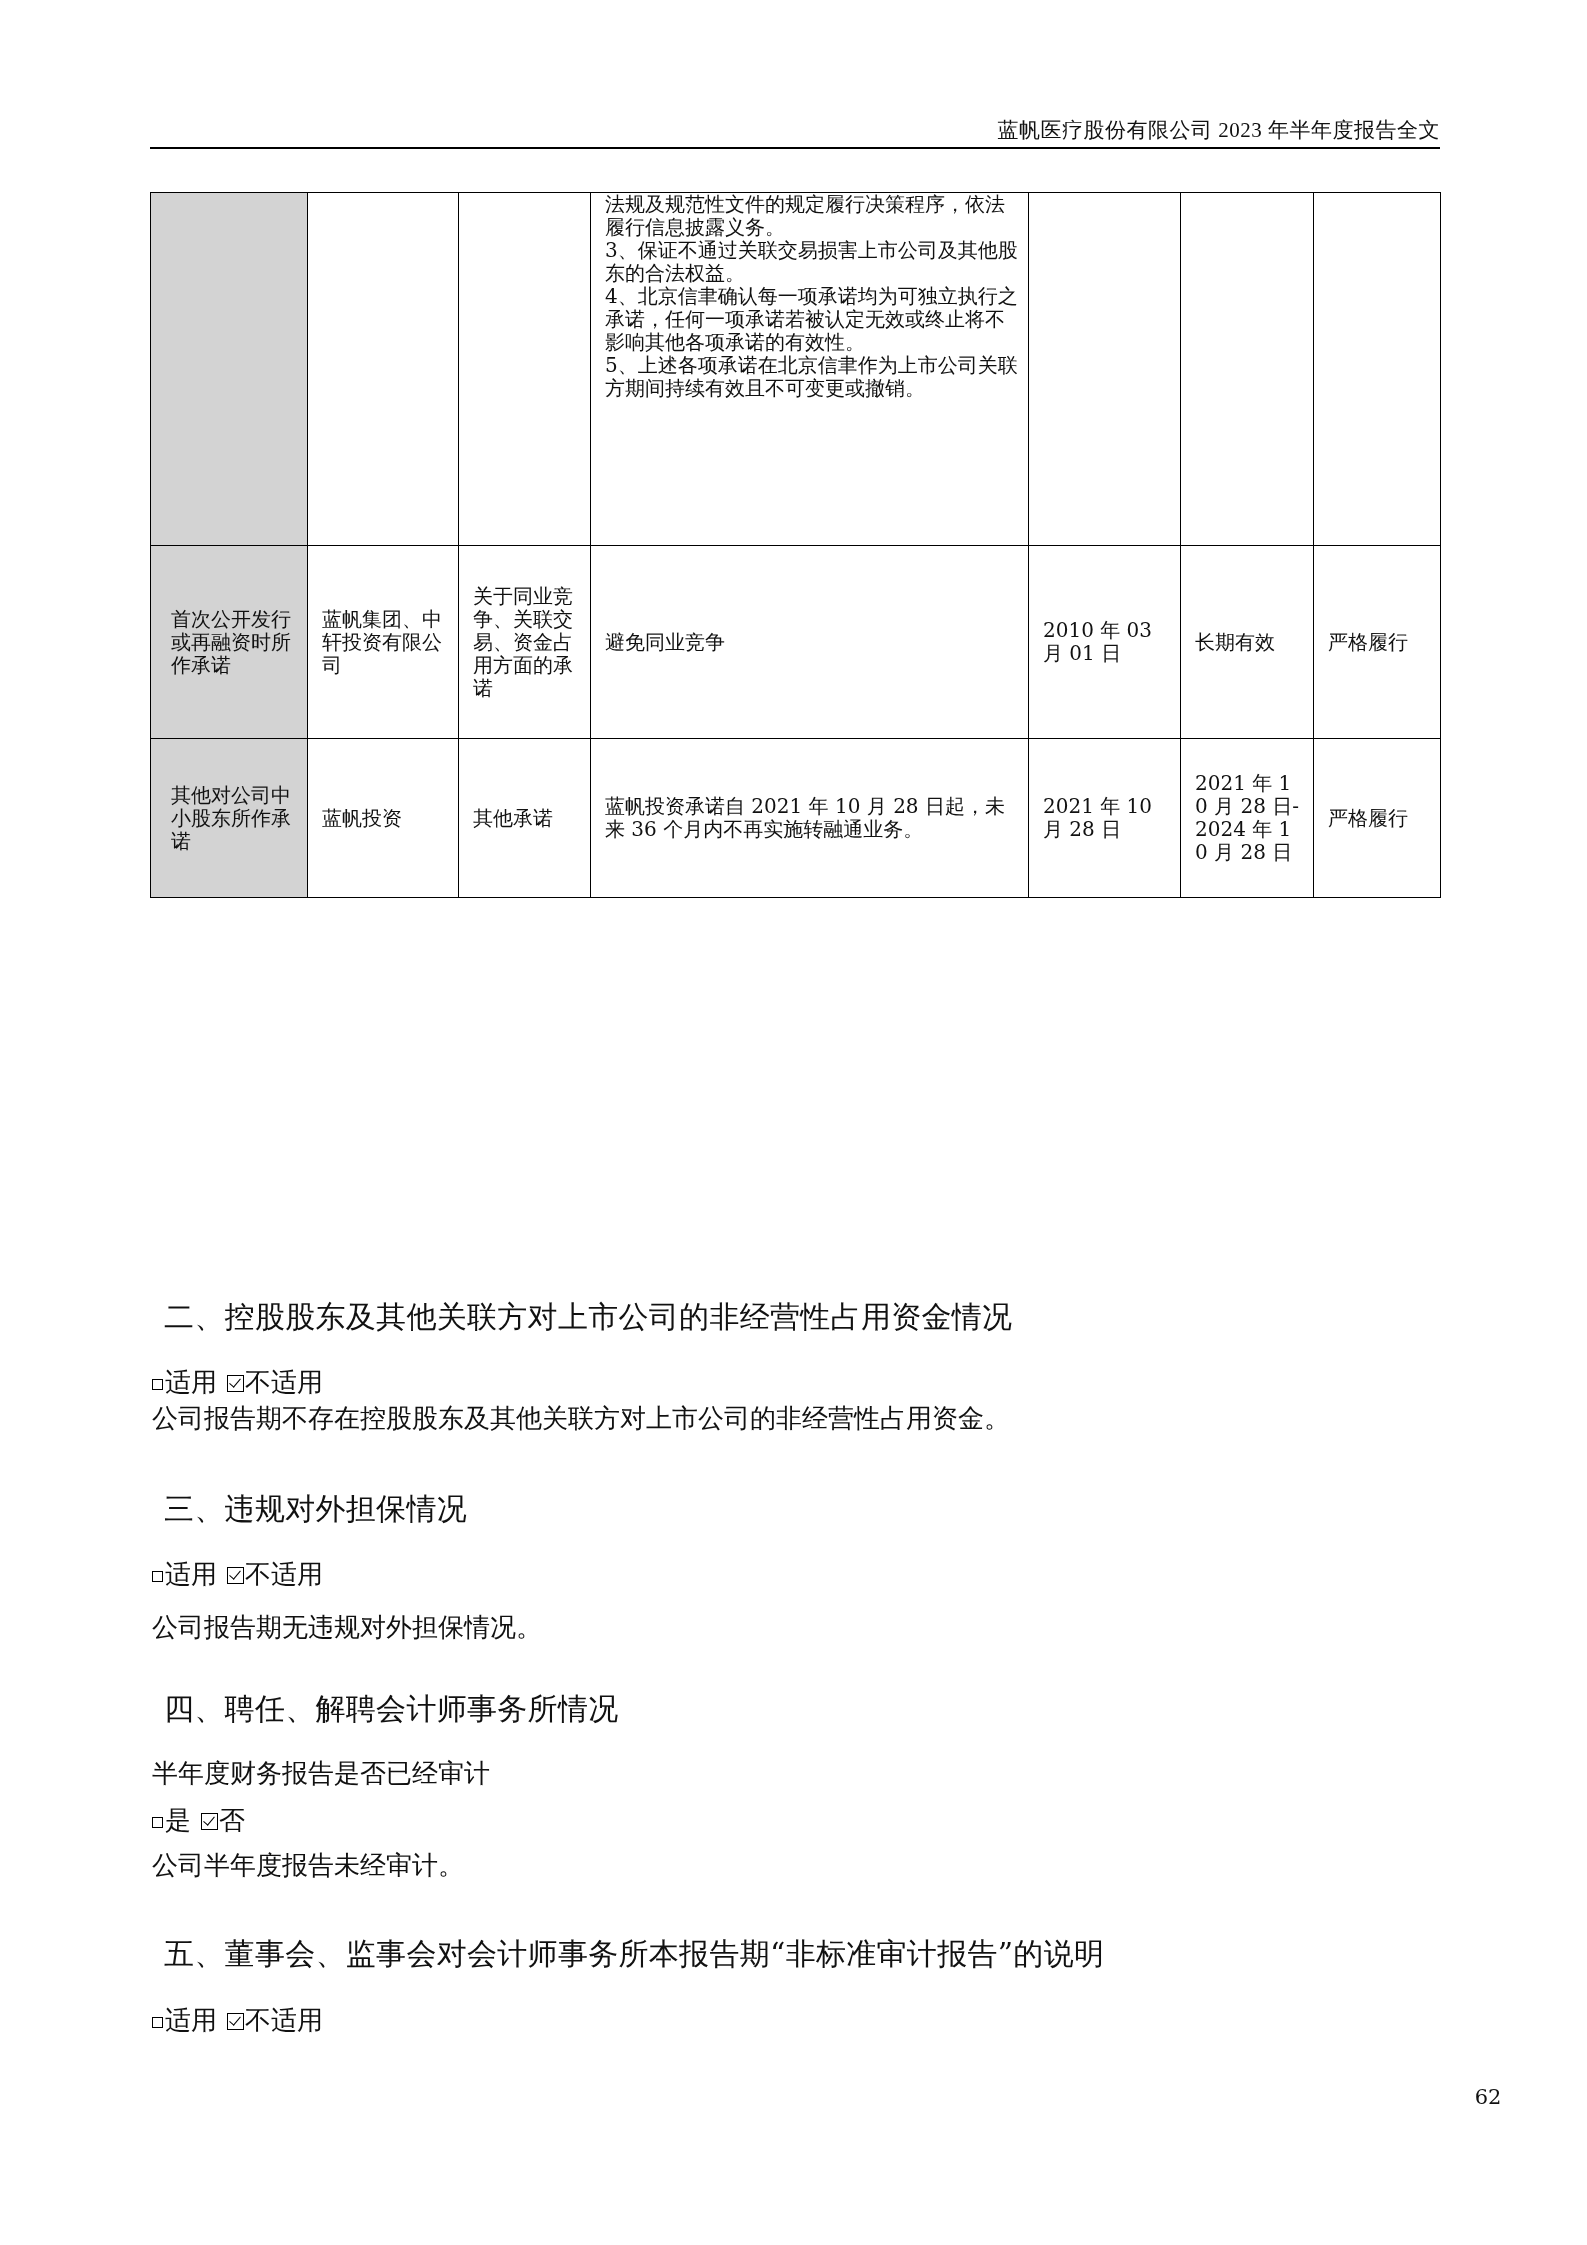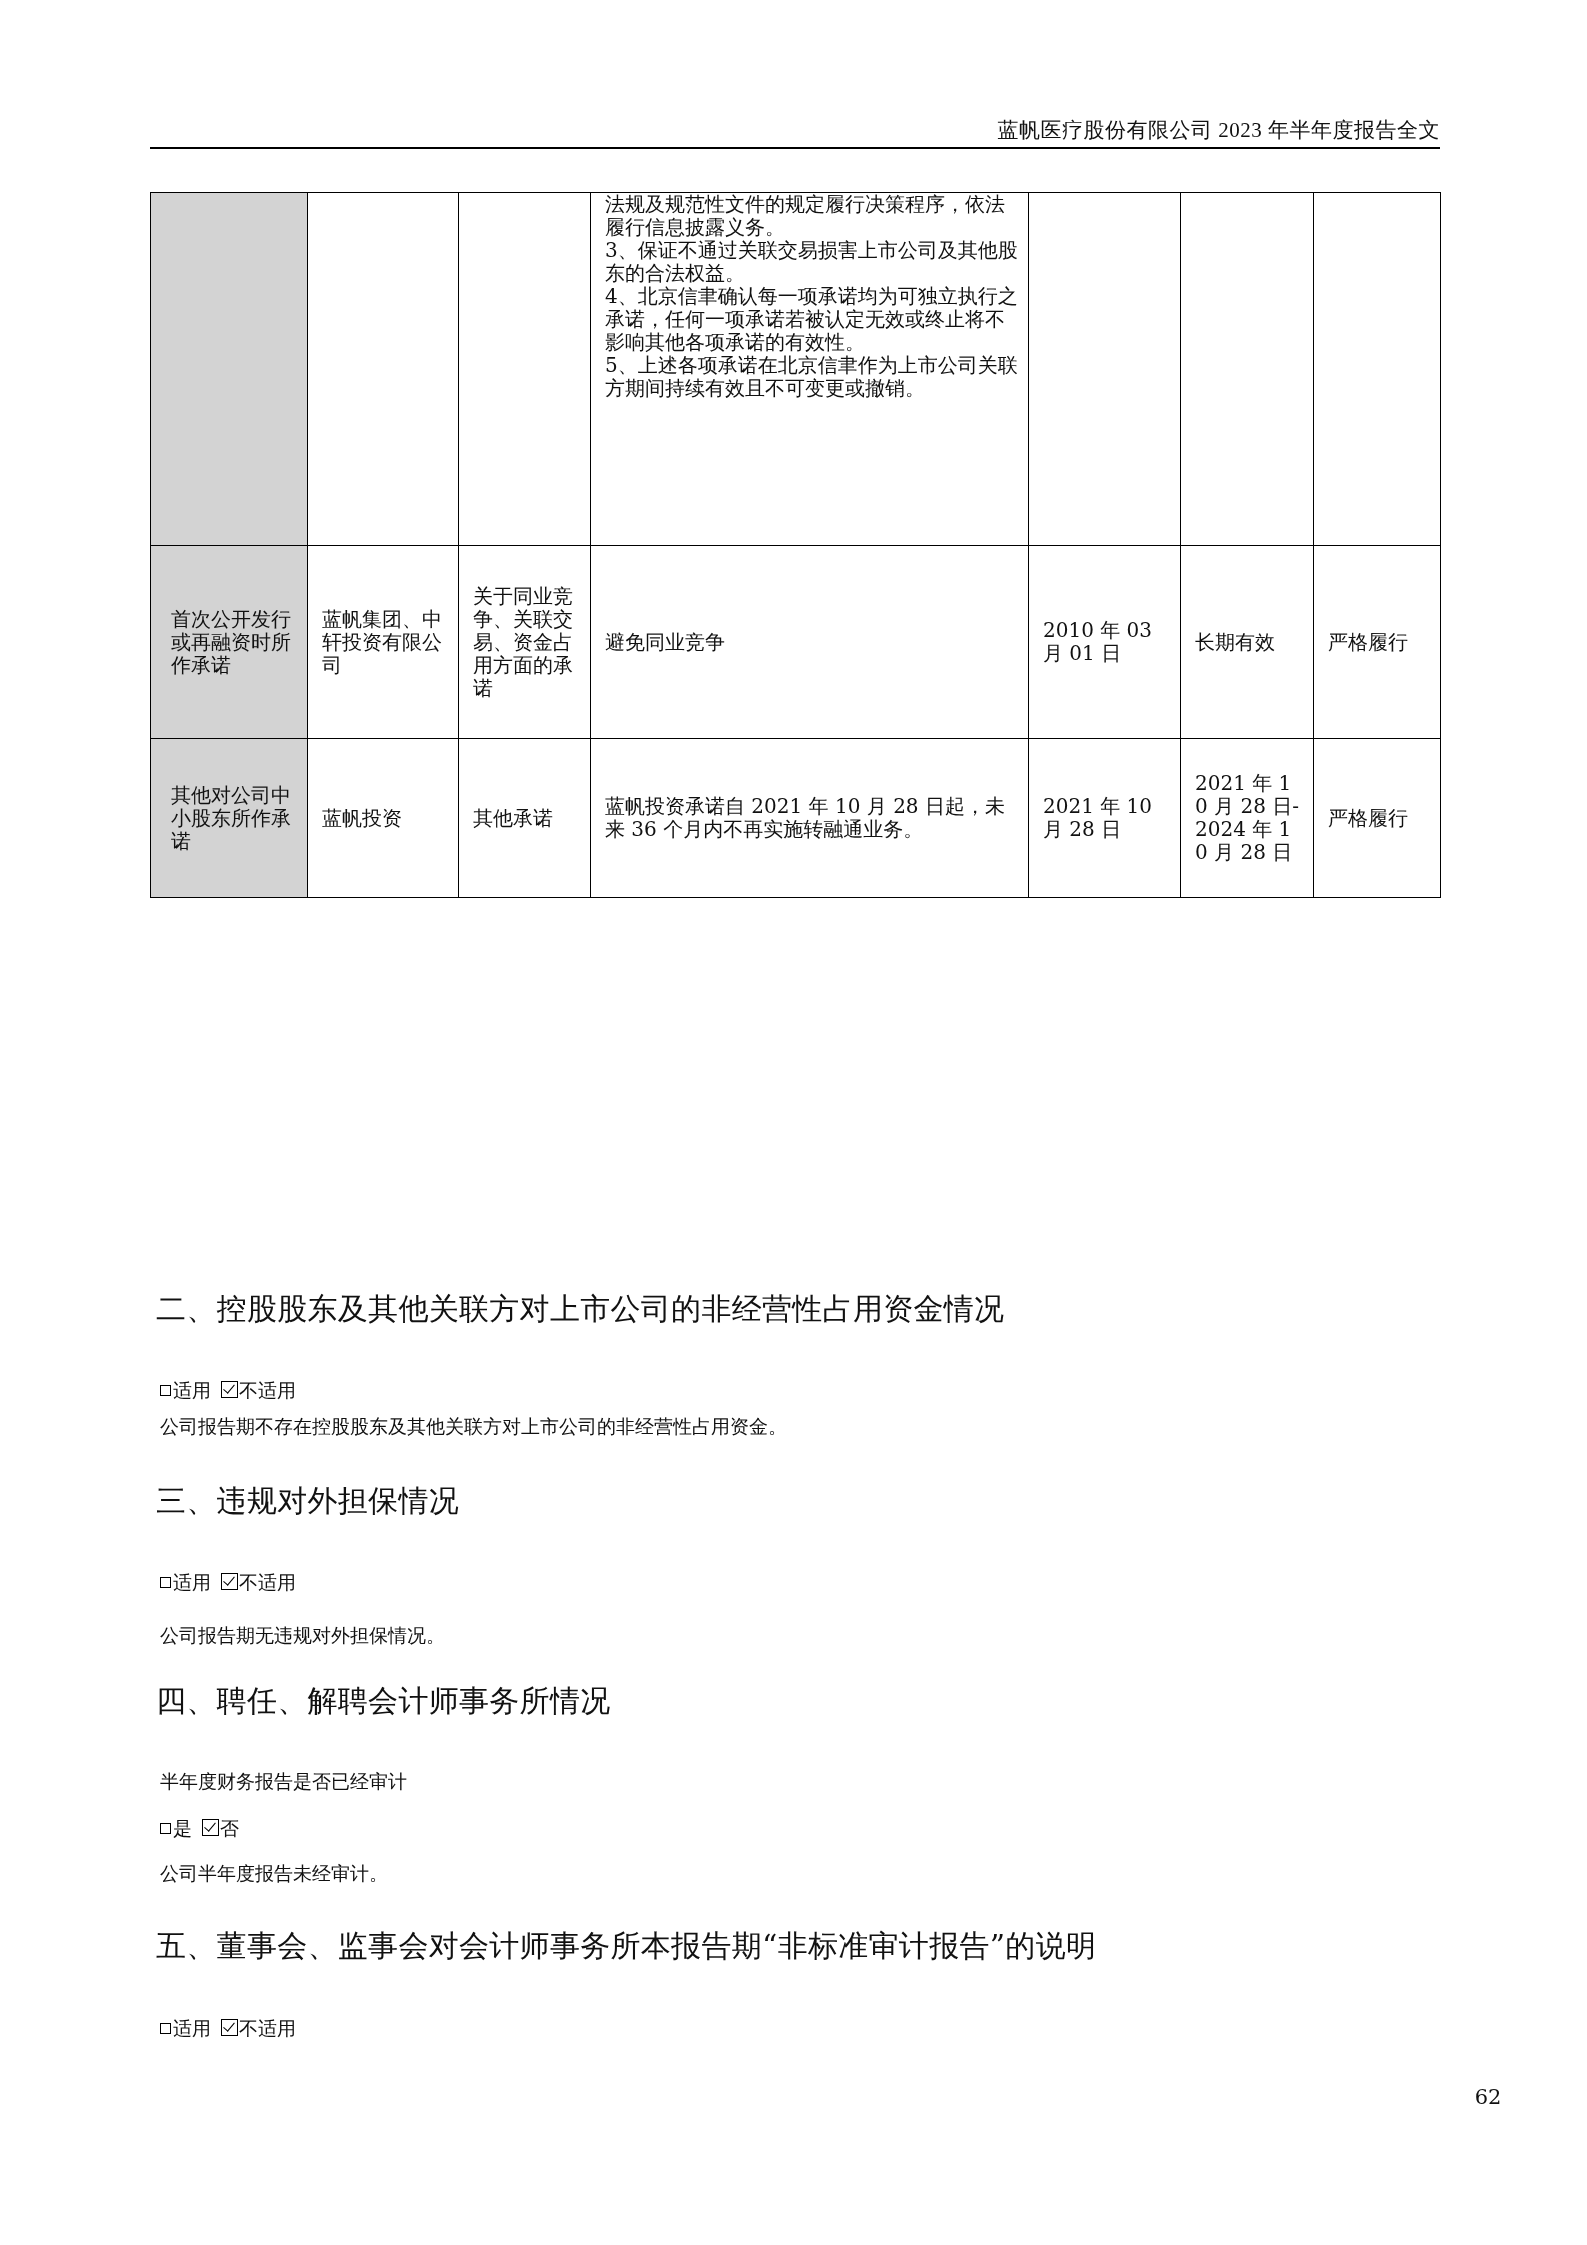--- a/index.html
+++ b/index.html
@@ -27,24 +27,24 @@
   table.commit td.shade { background: #d3d3d3; padding-left: 20px; }
   .r1 td { height: 352px; vertical-align: top; padding-top: 0; }
   .r1 td.text { vertical-align: top; }
   .r2 td { height: 192px; }
   .r3 td { height: 158px; }
   .r4 td { height: 75px; }
   .r5 td { height: 266px; }
   .section-heading {
     position: absolute; left: 152px; font-size: 30px; line-height: 40px;
     font-family: "DejaVu Serif", "Liberation Serif", serif; font-weight: normal;
-    margin: 4px; letter-spacing: 0.3px;
+    margin: 12px; letter-spacing: 0.3px;
   }
   .para {
-    position: absolute; left: 152px; font-size: 19px; line-height: 30px; margin: 8px;
+    position: absolute; left: 152px; font-size: 26px; line-height: 30px; margin: 0;
   }
   .cb {
     display: inline-block; width: 11px; height: 11px; border: 1.3px solid #000;
     vertical-align: 1px; margin-right: 2px; box-sizing: border-box;
   }
   .cb.checked {
     width: 17px; height: 17px; position: relative; vertical-align: -1px; margin-right: 1px;
   }
   .cb.checked::after {
     content: ""; position: absolute; left: 4px; top: 0px; width: 5px; height: 10px;

